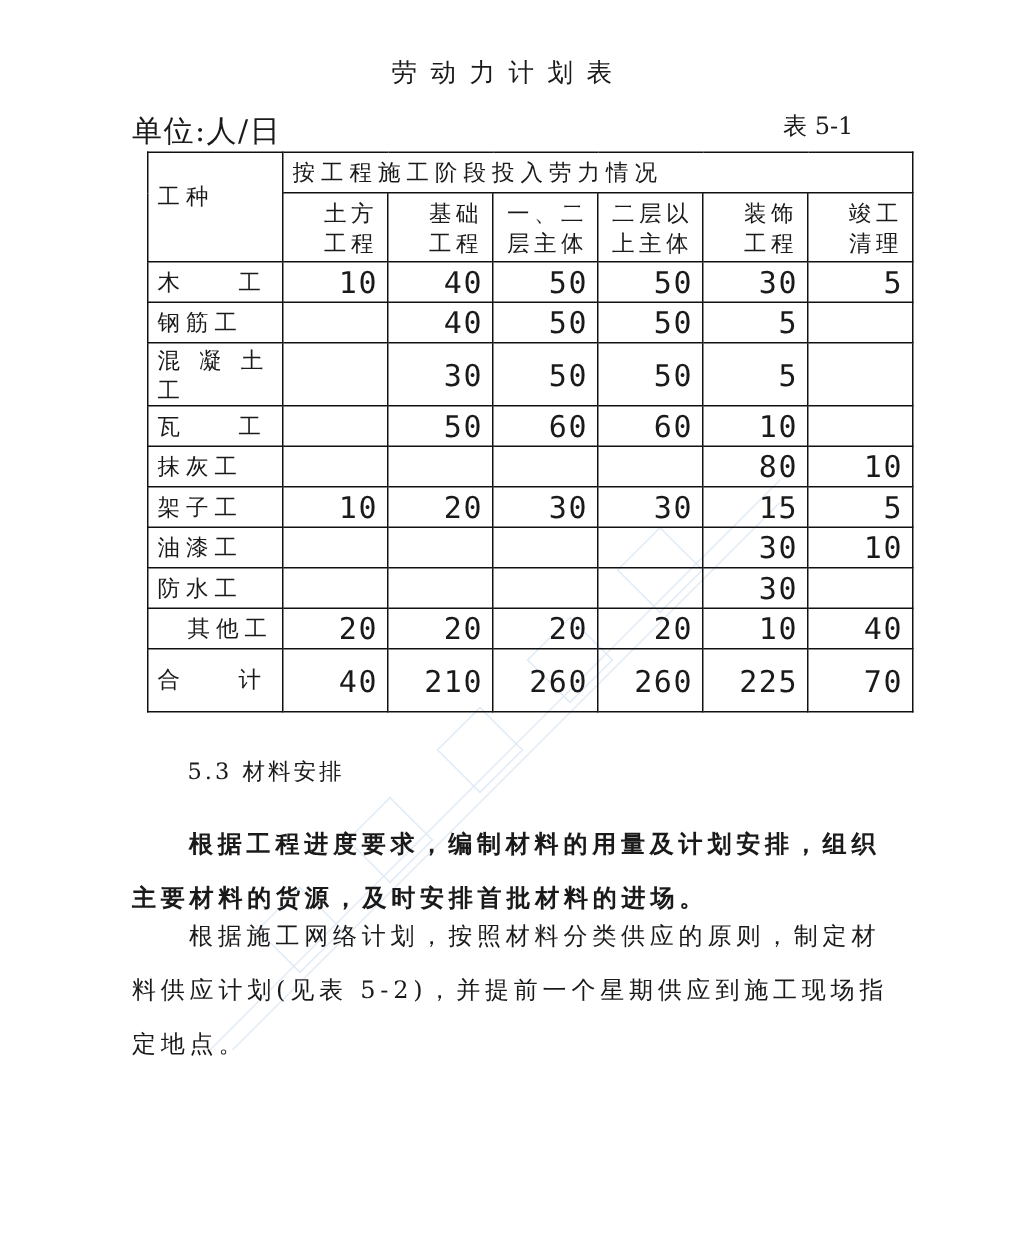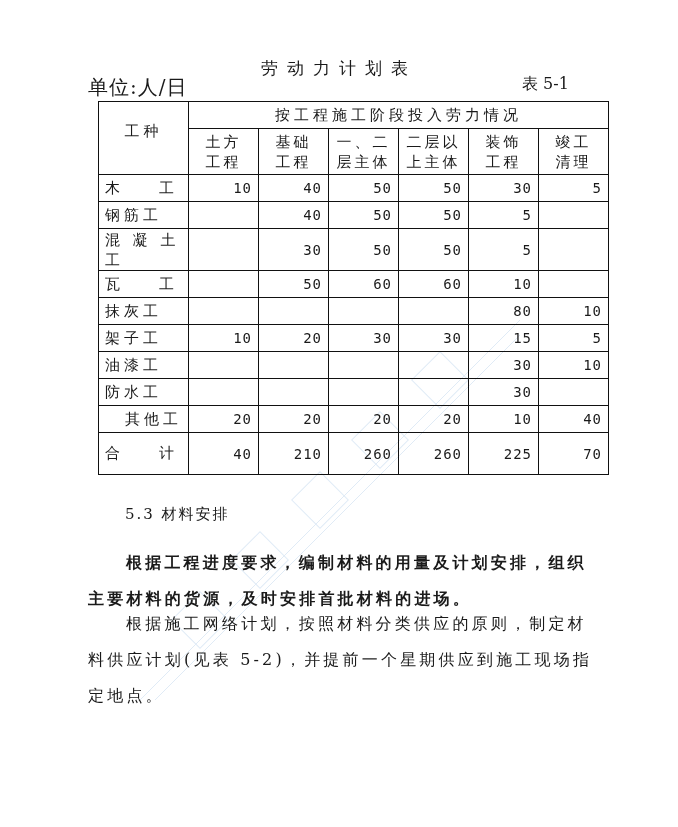--- a/index.html
+++ b/index.html
@@ -1,28 +1,28 @@
 <!DOCTYPE html>
 <html><head>
 <meta charset="utf-8">
 <style>
   html,body{margin:0;padding:0;background:#fff;}
   body{width:678px;height:827px;position:relative;overflow:hidden;
        font-family:"DejaVu Serif","Liberation Serif",serif;color:#1a1a1a;}
   .title{position:absolute;left:0;width:678px;top:37px;text-align:center;
-         font-size:17px;letter-spacing:9px;margin-top:20px;}
+         font-size:17px;letter-spacing:9px;}
   .unit{position:absolute;left:88px;top:74px;font-size:20px;letter-spacing:1px;}
   .tableno{position:absolute;left:522px;top:74px;font-size:16px;}
   table{position:absolute;left:98px;top:101px;border-collapse:collapse;
         font-size:15px;}
   td{border:1.5px solid #111;padding:0 6px;height:26px;box-sizing:border-box;}
-  td.hdr{text-align:center;letter-spacing:4px;font-family:Liberation Mono, monospace;}
-  td.sub{text-align:center;line-height:20px;letter-spacing:3px;height:46px;}
+  td.hdr{text-align:left;letter-spacing:4px;font-family:Liberation Mono, monospace;}
+  td.sub{text-align:right;line-height:20px;letter-spacing:3px;height:46px;}
   td.name{letter-spacing:4px;text-align:left;padding-left:6px;margin-left:36px;}
-  td.num{text-align:right;font-family:"DejaVu Sans Mono","Liberation Mono",monospace;font-size:14px;letter-spacing:1px;}
+  td.num{text-align:right;font-family:"DejaVu Sans Mono","Liberation Mono",monospace;font-size:20px;letter-spacing:1px;}
   .c0{width:78px}.c{width:70px}
   .para{position:absolute;left:88px;width:515px;font-size:16px;letter-spacing:3.2px;line-height:36px;}
   .heading{position:absolute;left:125px;top:505px;font-size:15px;letter-spacing:2px;}
   .wm{position:absolute;left:120px;top:300px;width:420px;height:420px;pointer-events:none;opacity:.35;}
 </style>
 </head>
 <body>
 
 <div class="title">劳动力计划表</div>
 <div class="unit">单位:人/日</div>

